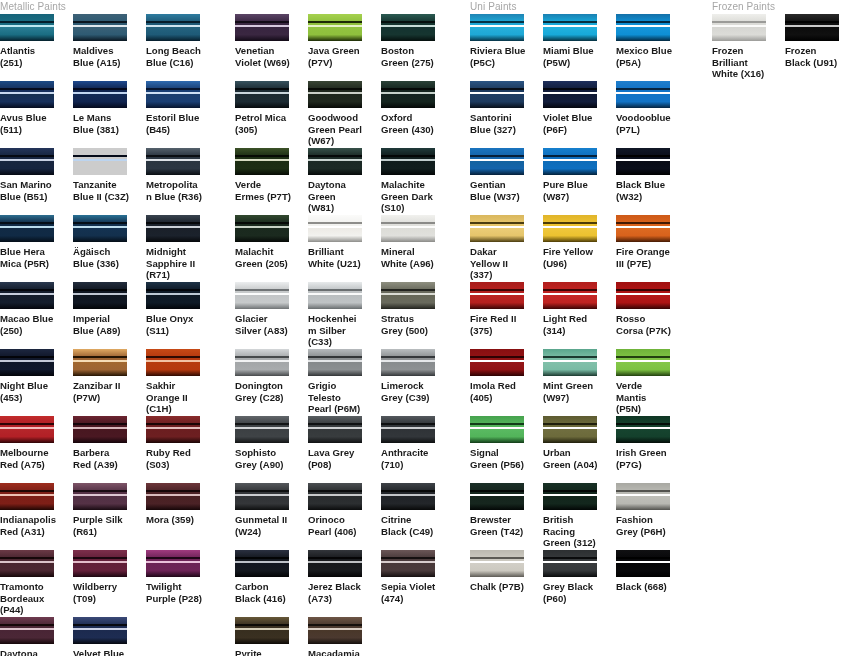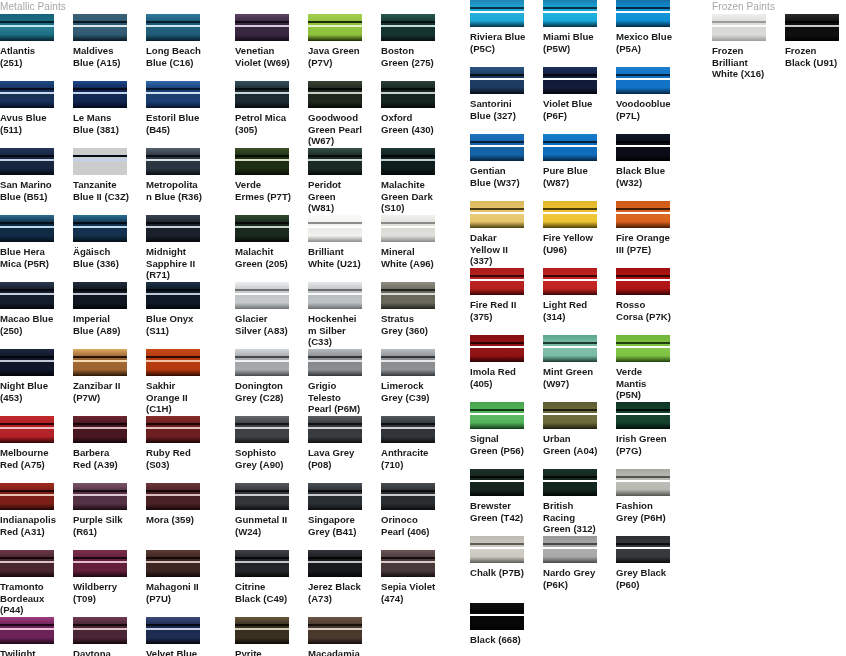--- a/index.html
+++ b/index.html
@@ -319,30 +319,20 @@
             <div class="body" style="background: rgb(100, 32, 58);"></div>
             <div class="lowerband" style="background: linear-gradient(rgb(98, 31, 56) 0%, rgb(100, 32, 58) 55%, rgb(28, 6, 16) 100%);"></div>
             <div class="topband" style="background: linear-gradient(rgb(125, 47, 76) 0%, rgb(100, 32, 58) 100%);"></div>
             <div class="darkline" style="background: rgb(28, 6, 16);"></div>
             <div class="hilite" style="background: rgb(227, 188, 202);"></div>
           </div>
           <div class="label">Wildberry (T09)</div>
         </div>
         <div class="cell">
           <div class="swatch">
-            <div class="body" style="background: rgb(62, 38, 34);"></div>
-            <div class="lowerband" style="background: linear-gradient(rgb(60, 36, 32) 0%, rgb(62, 38, 34) 55%, rgb(18, 8, 7) 100%);"></div>
-            <div class="topband" style="background: linear-gradient(rgb(92, 58, 51) 0%, rgb(62, 38, 34) 100%);"></div>
-            <div class="darkline" style="background: rgb(18, 8, 7);"></div>
-            <div class="hilite" style="background: rgb(211, 194, 189);"></div>
-          </div>
-          <div class="label">Mahagoni II (P7U)</div>
-        </div>
-        <div class="cell">
-          <div class="swatch">
             <div class="body" style="background: rgb(109, 35, 87);"></div>
             <div class="lowerband" style="background: linear-gradient(rgb(107, 34, 85) 0%, rgb(109, 35, 87) 55%, rgb(30, 6, 23) 100%);"></div>
             <div class="topband" style="background: linear-gradient(rgb(160, 59, 127) 0%, rgb(109, 35, 87) 100%);"></div>
             <div class="darkline" style="background: rgb(30, 6, 23);"></div>
             <div class="hilite" style="background: rgb(233, 191, 218);"></div>
           </div>
           <div class="label">Twilight Purple (P28)</div>
         </div>
         <div class="cell">
           <div class="swatch">
@@ -440,21 +430,21 @@
           <div class="label">Verde Ermes (P7T)</div>
         </div>
         <div class="cell">
           <div class="swatch">
             <div class="body" style="background: rgb(28, 42, 38);"></div>
             <div class="lowerband" style="background: linear-gradient(rgb(27, 41, 37) 0%, rgb(28, 42, 38) 55%, rgb(6, 9, 9) 100%);"></div>
             <div class="topband" style="background: linear-gradient(rgb(55, 81, 74) 0%, rgb(28, 42, 38) 100%);"></div>
             <div class="darkline" style="background: rgb(6, 9, 9);"></div>
             <div class="hilite" style="background: rgb(201, 212, 208);"></div>
           </div>
-          <div class="label">Peridot Green (W81)</div>
+          <div class="label">Daytona Green (W81)</div>
         </div>
         <div class="cell">
           <div class="swatch">
             <div class="body" style="background: rgb(16, 29, 29);"></div>
             <div class="lowerband" style="background: linear-gradient(rgb(15, 28, 28) 0%, rgb(16, 29, 29) 55%, rgb(3, 6, 6) 100%);"></div>
             <div class="topband" style="background: linear-gradient(rgb(32, 58, 58) 0%, rgb(16, 29, 29) 100%);"></div>
             <div class="darkline" style="background: rgb(3, 6, 6);"></div>
             <div class="hilite" style="background: rgb(191, 204, 204);"></div>
           </div>
           <div class="label">Malachite Green Dark (S10)</div>
@@ -510,21 +500,21 @@
           <div class="label">Hockenheim Silber (C33)</div>
         </div>
         <div class="cell">
           <div class="swatch">
             <div class="body" style="background: rgb(105, 106, 93);"></div>
             <div class="lowerband" style="background: linear-gradient(rgb(102, 103, 87) 0%, rgb(105, 106, 93) 55%, rgb(34, 35, 30) 100%);"></div>
             <div class="topband" style="background: linear-gradient(rgb(142, 143, 128) 0%, rgb(105, 106, 93) 100%);"></div>
             <div class="darkline" style="background: rgb(34, 35, 30);"></div>
             <div class="hilite" style="background: rgb(218, 219, 211);"></div>
           </div>
-          <div class="label">Stratus Grey (360)</div>
+          <div class="label">Stratus Grey (500)</div>
         </div>
         <div class="cell">
           <div class="swatch">
             <div class="body" style="background: rgb(168, 171, 173);"></div>
             <div class="lowerband" style="background: linear-gradient(rgb(163, 166, 168) 0%, rgb(168, 171, 173) 55%, rgb(70, 73, 75) 100%);"></div>
             <div class="topband" style="background: linear-gradient(rgb(212, 215, 217) 0%, rgb(168, 171, 173) 100%);"></div>
             <div class="darkline" style="background: rgb(70, 73, 75);"></div>
             <div class="hilite" style="background: rgb(241, 242, 243);"></div>
           </div>
           <div class="label">Donington Grey (C28)</div>
@@ -584,50 +574,50 @@
             <div class="body" style="background: rgb(52, 54, 57);"></div>
             <div class="lowerband" style="background: linear-gradient(rgb(49, 51, 54) 0%, rgb(52, 54, 57) 55%, rgb(14, 15, 16) 100%);"></div>
             <div class="topband" style="background: linear-gradient(rgb(85, 88, 92) 0%, rgb(52, 54, 57) 100%);"></div>
             <div class="darkline" style="background: rgb(14, 15, 16);"></div>
             <div class="hilite" style="background: rgb(204, 205, 208);"></div>
           </div>
           <div class="label">Gunmetal II (W24)</div>
         </div>
         <div class="cell">
           <div class="swatch">
-            <div class="body" style="background: rgb(43, 48, 53);"></div>
-            <div class="lowerband" style="background: linear-gradient(rgb(40, 45, 50) 0%, rgb(43, 48, 53) 55%, rgb(11, 12, 14) 100%);"></div>
-            <div class="topband" style="background: linear-gradient(rgb(74, 80, 87) 0%, rgb(43, 48, 53) 100%);"></div>
-            <div class="darkline" style="background: rgb(11, 12, 14);"></div>
-            <div class="hilite" style="background: rgb(200, 202, 205);"></div>
-          </div>
-          <div class="label">Singapore Grey (B41)</div>
-        </div>
-        <div class="cell">
-          <div class="swatch">
             <div class="body" style="background: rgb(44, 47, 49);"></div>
             <div class="lowerband" style="background: linear-gradient(rgb(41, 44, 46) 0%, rgb(44, 47, 49) 55%, rgb(11, 12, 13) 100%);"></div>
             <div class="topband" style="background: linear-gradient(rgb(75, 79, 82) 0%, rgb(44, 47, 49) 100%);"></div>
             <div class="darkline" style="background: rgb(11, 12, 13);"></div>
             <div class="hilite" style="background: rgb(200, 202, 203);"></div>
           </div>
           <div class="label">Orinoco Pearl (406)</div>
         </div>
         <div class="cell">
           <div class="swatch">
             <div class="body" style="background: rgb(35, 38, 42);"></div>
             <div class="lowerband" style="background: linear-gradient(rgb(32, 35, 39) 0%, rgb(35, 38, 42) 55%, rgb(8, 9, 9) 100%);"></div>
             <div class="topband" style="background: linear-gradient(rgb(63, 67, 72) 0%, rgb(35, 38, 42) 100%);"></div>
             <div class="darkline" style="background: rgb(8, 9, 9);"></div>
             <div class="hilite" style="background: rgb(195, 197, 200);"></div>
           </div>
           <div class="label">Citrine Black (C49)</div>
         </div>
         <div class="cell">
           <div class="swatch">
+            <div class="body" style="background: rgb(20, 24, 31);"></div>
+            <div class="lowerband" style="background: linear-gradient(rgb(18, 22, 32) 0%, rgb(20, 24, 31) 55%, rgb(3, 4, 5) 100%);"></div>
+            <div class="topband" style="background: linear-gradient(rgb(42, 48, 64) 0%, rgb(20, 24, 31) 100%);"></div>
+            <div class="darkline" style="background: rgb(3, 4, 5);"></div>
+            <div class="hilite" style="background: rgb(189, 193, 200);"></div>
+          </div>
+          <div class="label">Carbon Black (416)</div>
+        </div>
+        <div class="cell">
+          <div class="swatch">
             <div class="body" style="background: rgb(25, 27, 30);"></div>
             <div class="lowerband" style="background: linear-gradient(rgb(23, 25, 28) 0%, rgb(25, 27, 30) 55%, rgb(5, 5, 6) 100%);"></div>
             <div class="topband" style="background: linear-gradient(rgb(50, 53, 58) 0%, rgb(25, 27, 30) 100%);"></div>
             <div class="darkline" style="background: rgb(5, 5, 6);"></div>
             <div class="hilite" style="background: rgb(191, 193, 196);"></div>
           </div>
           <div class="label">Jerez Black (A73)</div>
         </div>
         <div class="cell">
           <div class="swatch">
@@ -655,20 +645,21 @@
             <div class="lowerband" style="background: linear-gradient(rgb(73, 55, 41) 0%, rgb(75, 57, 47) 55%, rgb(21, 15, 12) 100%);"></div>
             <div class="topband" style="background: linear-gradient(rgb(110, 86, 70) 0%, rgb(75, 57, 47) 100%);"></div>
             <div class="darkline" style="background: rgb(21, 15, 12);"></div>
             <div class="hilite" style="background: rgb(216, 203, 193);"></div>
           </div>
           <div class="label">Macadamia (U80)</div>
         </div>
       </div>
     </div>
     <div class="group" style="left: 470px;">
+      <div class="group-title">Uni Paints</div>
       <div class="grid" style="width: 219px;">
         <div class="cell">
           <div class="swatch">
             <div class="body" style="background: rgb(30, 168, 214);"></div>
             <div class="lowerband" style="background: linear-gradient(rgb(40, 176, 219) 0%, rgb(30, 168, 214) 55%, rgb(6, 50, 69) 100%);"></div>
             <div class="topband" style="background: linear-gradient(rgb(31, 132, 180) 0%, rgb(30, 168, 214) 100%);"></div>
             <div class="darkline" style="background: rgb(6, 50, 69);"></div>
             <div class="hilite" style="background: rgb(255, 255, 255);"></div>
           </div>
           <div class="label">Riviera Blue (P5C)</div>
@@ -905,30 +896,20 @@
         </div>
         <div class="cell">
           <div class="swatch">
             <div class="body" style="background: rgb(204, 201, 192);"></div>
             <div class="lowerband" style="background: linear-gradient(rgb(210, 207, 199) 0%, rgb(204, 201, 192) 55%, rgb(93, 91, 85) 100%);"></div>
             <div class="topband" style="background: linear-gradient(rgb(188, 185, 176) 0%, rgb(204, 201, 192) 100%);"></div>
             <div class="darkline" style="background: rgb(93, 91, 85);"></div>
             <div class="hilite" style="background: rgb(255, 255, 255);"></div>
           </div>
           <div class="label">Chalk (P7B)</div>
-        </div>
-        <div class="cell">
-          <div class="swatch">
-            <div class="body" style="background: rgb(167, 168, 167);"></div>
-            <div class="lowerband" style="background: linear-gradient(rgb(173, 174, 173) 0%, rgb(167, 168, 167) 55%, rgb(71, 72, 71) 100%);"></div>
-            <div class="topband" style="background: linear-gradient(rgb(151, 152, 151) 0%, rgb(167, 168, 167) 100%);"></div>
-            <div class="darkline" style="background: rgb(71, 72, 71);"></div>
-            <div class="hilite" style="background: rgb(255, 255, 255);"></div>
-          </div>
-          <div class="label">Nardo Grey (P6K)</div>
         </div>
         <div class="cell">
           <div class="swatch">
             <div class="body" style="background: rgb(53, 56, 58);"></div>
             <div class="lowerband" style="background: linear-gradient(rgb(56, 59, 61) 0%, rgb(53, 56, 58) 55%, rgb(10, 11, 12) 100%);"></div>
             <div class="topband" style="background: linear-gradient(rgb(44, 47, 49) 0%, rgb(53, 56, 58) 100%);"></div>
             <div class="darkline" style="background: rgb(10, 11, 12);"></div>
             <div class="hilite" style="background: rgb(255, 255, 255);"></div>
           </div>
           <div class="label">Grey Black (P60)</div>

